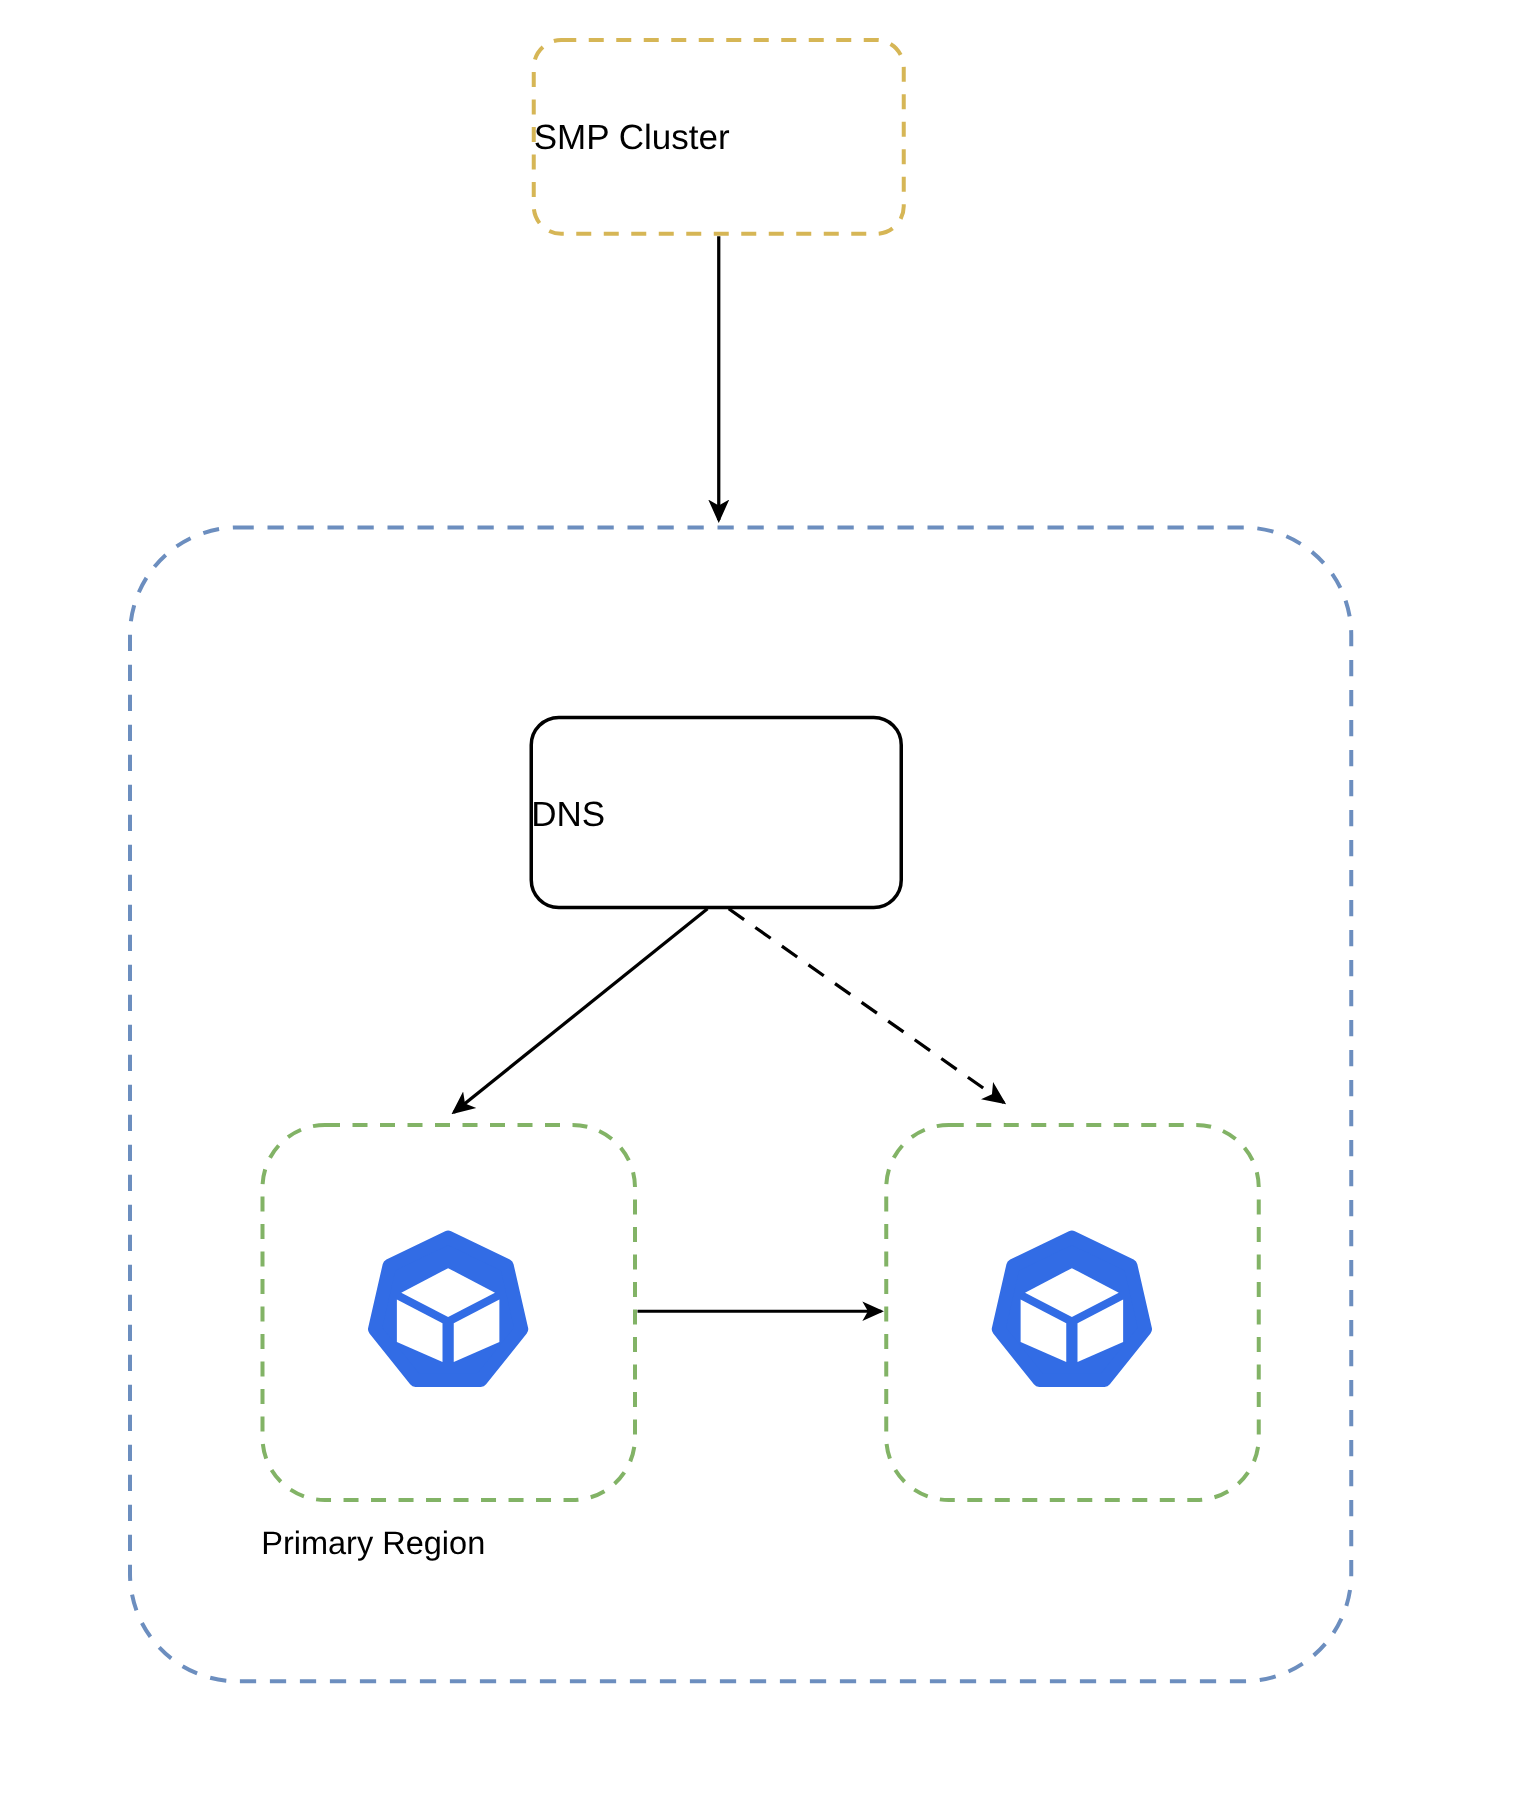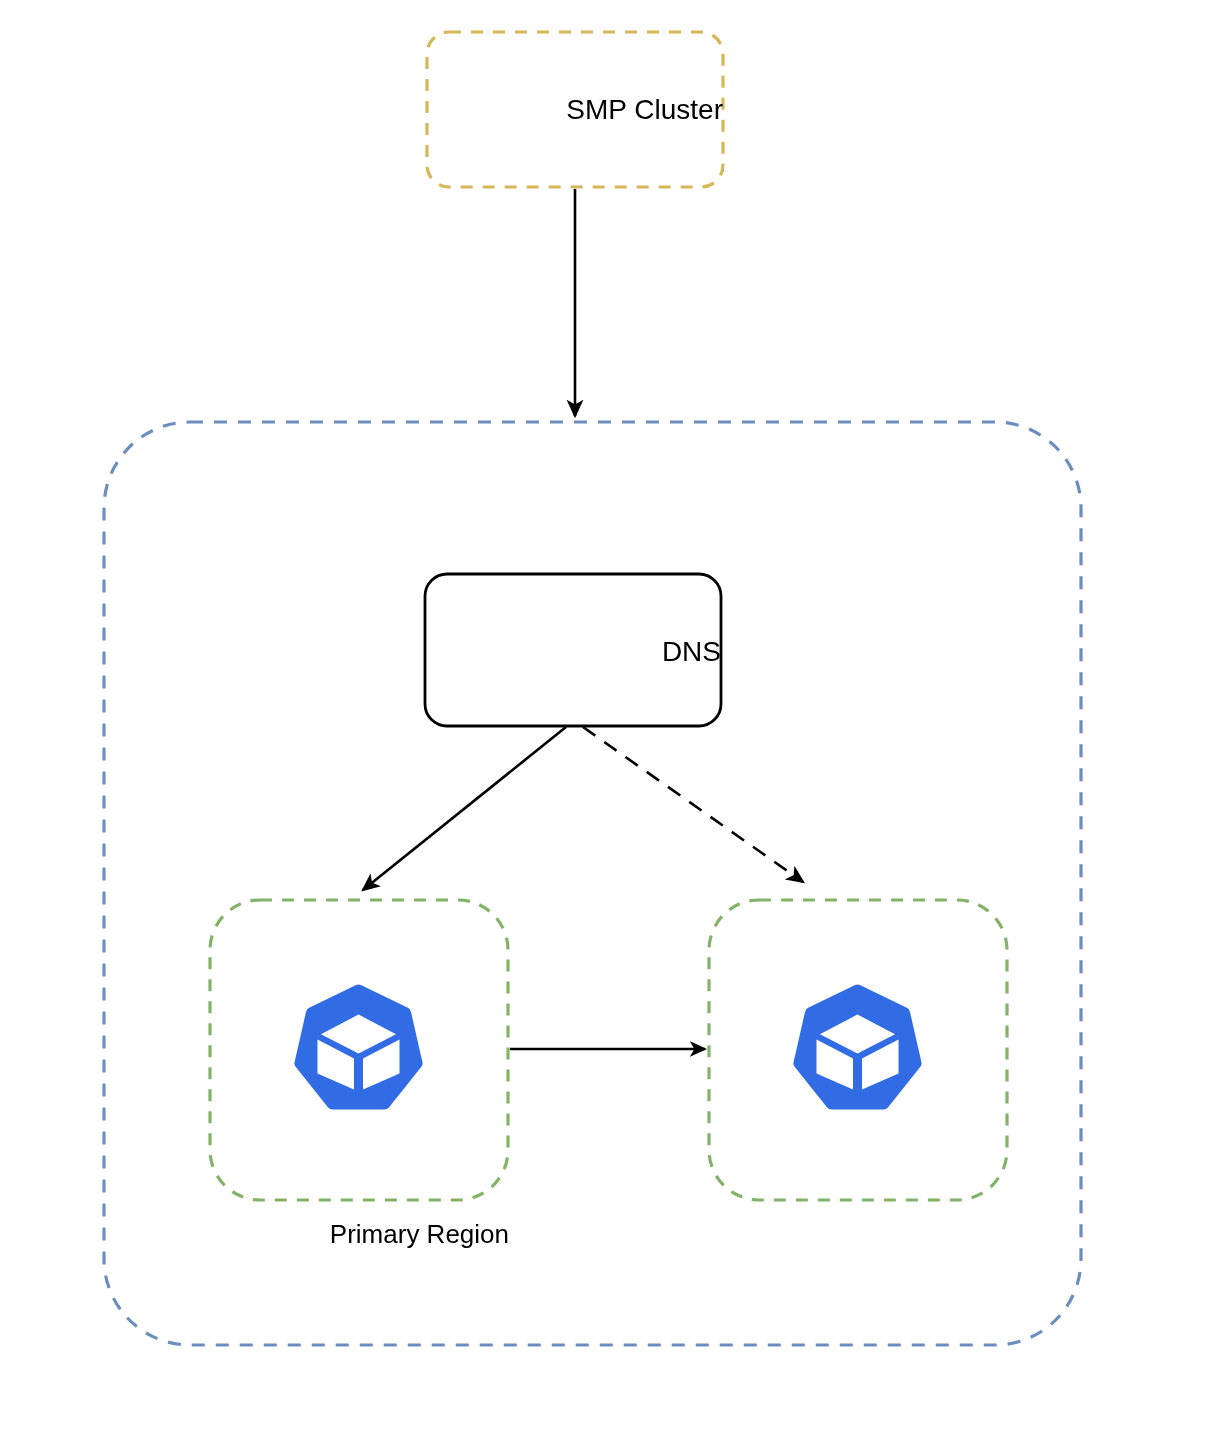--- a/index.html
+++ b/index.html
@@ -19,21 +19,21 @@
   }
   .diagram-svg {
     position: absolute;
     left: 0;
     top: 0;
     width: 1210px;
     height: 1440px;
   }
   .node-label {
     position: absolute;
-    text-align: right;
+    text-align: left;
     color: #000000;
     white-space: nowrap;
     user-select: none;
   }
   .label-smp {
     left: 427px;
     top: 93px;
     width: 296px;
     font-size: 28px;
     line-height: 34px;

